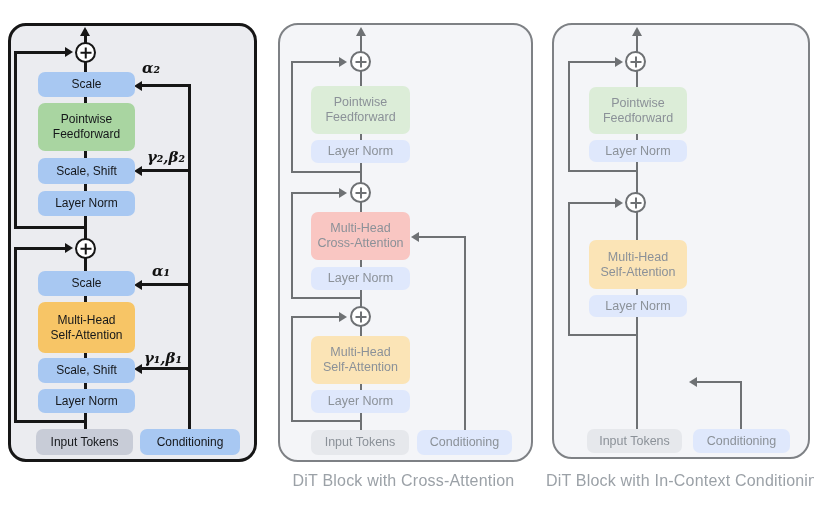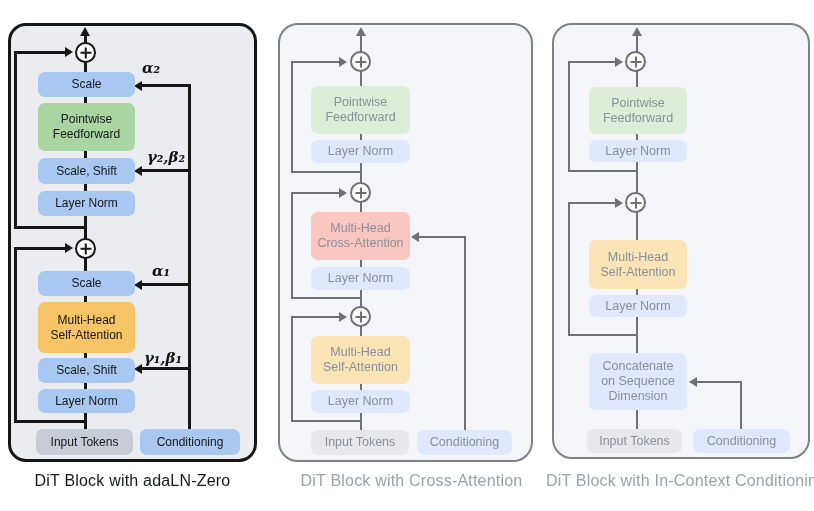--- a/index.html
+++ b/index.html
@@ -118,21 +118,20 @@
     </div>
   <div class="box bx-blue tb" style="left:140px;top:429px;width:100px;height:26px;">
       <span>Conditioning</span>
     </div>
 
   <div class="gl" style="left:129px;top:59px;width:44px;">α₂</div>
   <div class="gl" style="left:136px;top:148px;width:60px;">γ₂,β₂</div>
   <div class="gl" style="left:139px;top:262px;width:44px;">α₁</div>
   <div class="gl" style="left:133px;top:349px;width:60px;">γ₁,β₁</div>
 
-  <div class="cap cap-b" style="left:8px;top:472px;width:249px;">DiT Block with adaLN-Zero</div>
 
   <div class="panel panel-gray" style="left:278px;top:23px;width:255px;height:439px;"></div>
 
   <div class="ln gry" style="left:360px;top:30px;width:2px;height:400px;"></div>
   <div class="ah ah-up-g" style="left:356px;top:27px;"></div>
 
   <div class="ln gry" style="left:291px;top:61px;width:2px;height:111px;"></div>
   <div class="ln gry" style="left:291px;top:171px;width:70px;height:2px;"></div>
   <div class="ln gry" style="left:293px;top:61px;width:46px;height:2px;"></div>
   <div class="ah ah-r-g" style="left:339px;top:57px;"></div>
@@ -176,21 +175,21 @@
   <div class="box bx-lblue tg" style="left:311px;top:390px;width:99px;height:23px;">
       <span>Layer Norm</span>
     </div>
   <div class="box bx-lgray tg" style="left:311px;top:430px;width:98px;height:25px;">
       <span>Input Tokens</span>
     </div>
   <div class="box bx-lblue tg" style="left:417px;top:430px;width:95px;height:25px;">
       <span>Conditioning</span>
     </div>
 
-  <div class="cap cap-g" style="left:284px;top:472px;width:255px;">DiT Block with Cross-Attention</div>
+  <div class="cap cap-g" style="left:276px;top:472px;width:255px;">DiT Block with Cross-Attention</div>
 
   <div class="panel panel-gray" style="left:552px;top:23px;width:258px;height:436px;"></div>
 
   <div class="ln gry" style="left:636px;top:30px;width:2px;height:399px;"></div>
   <div class="ah ah-up-g" style="left:632px;top:27px;"></div>
 
   <div class="ln gry" style="left:568px;top:61px;width:2px;height:110px;"></div>
   <div class="ln gry" style="left:568px;top:170px;width:69px;height:2px;"></div>
   <div class="ln gry" style="left:570px;top:61px;width:45px;height:2px;"></div>
   <div class="ah ah-r-g" style="left:615px;top:57px;"></div>
@@ -214,25 +213,20 @@
   <div class="box bx-lblue tg" style="left:589px;top:140px;width:98px;height:22px;">
       <span>Layer Norm</span>
     </div>
   <div class="box bx-lorange tg" style="left:589px;top:240px;width:98px;height:49px;">
       <span>Multi-Head
 Self-Attention</span>
     </div>
   <div class="box bx-lblue tg" style="left:589px;top:295px;width:98px;height:22px;">
       <span>Layer Norm</span>
     </div>
-  <div class="box bx-lblue tg" style="left:589px;top:353px;width:98px;height:57px;">
-      <span>Concatenate
-on Sequence
-Dimension</span>
-    </div>
   <div class="box bx-lgray tg" style="left:587px;top:429px;width:95px;height:24px;">
       <span>Input Tokens</span>
     </div>
   <div class="box bx-lblue tg" style="left:693px;top:429px;width:97px;height:24px;">
       <span>Conditioning</span>
     </div>
 
   <div class="cap cap-g" style="left:546px;top:472px;width:300px;text-align:left;white-space:nowrap;">DiT Block with In-Context Conditioning</div>
 
 </div>

